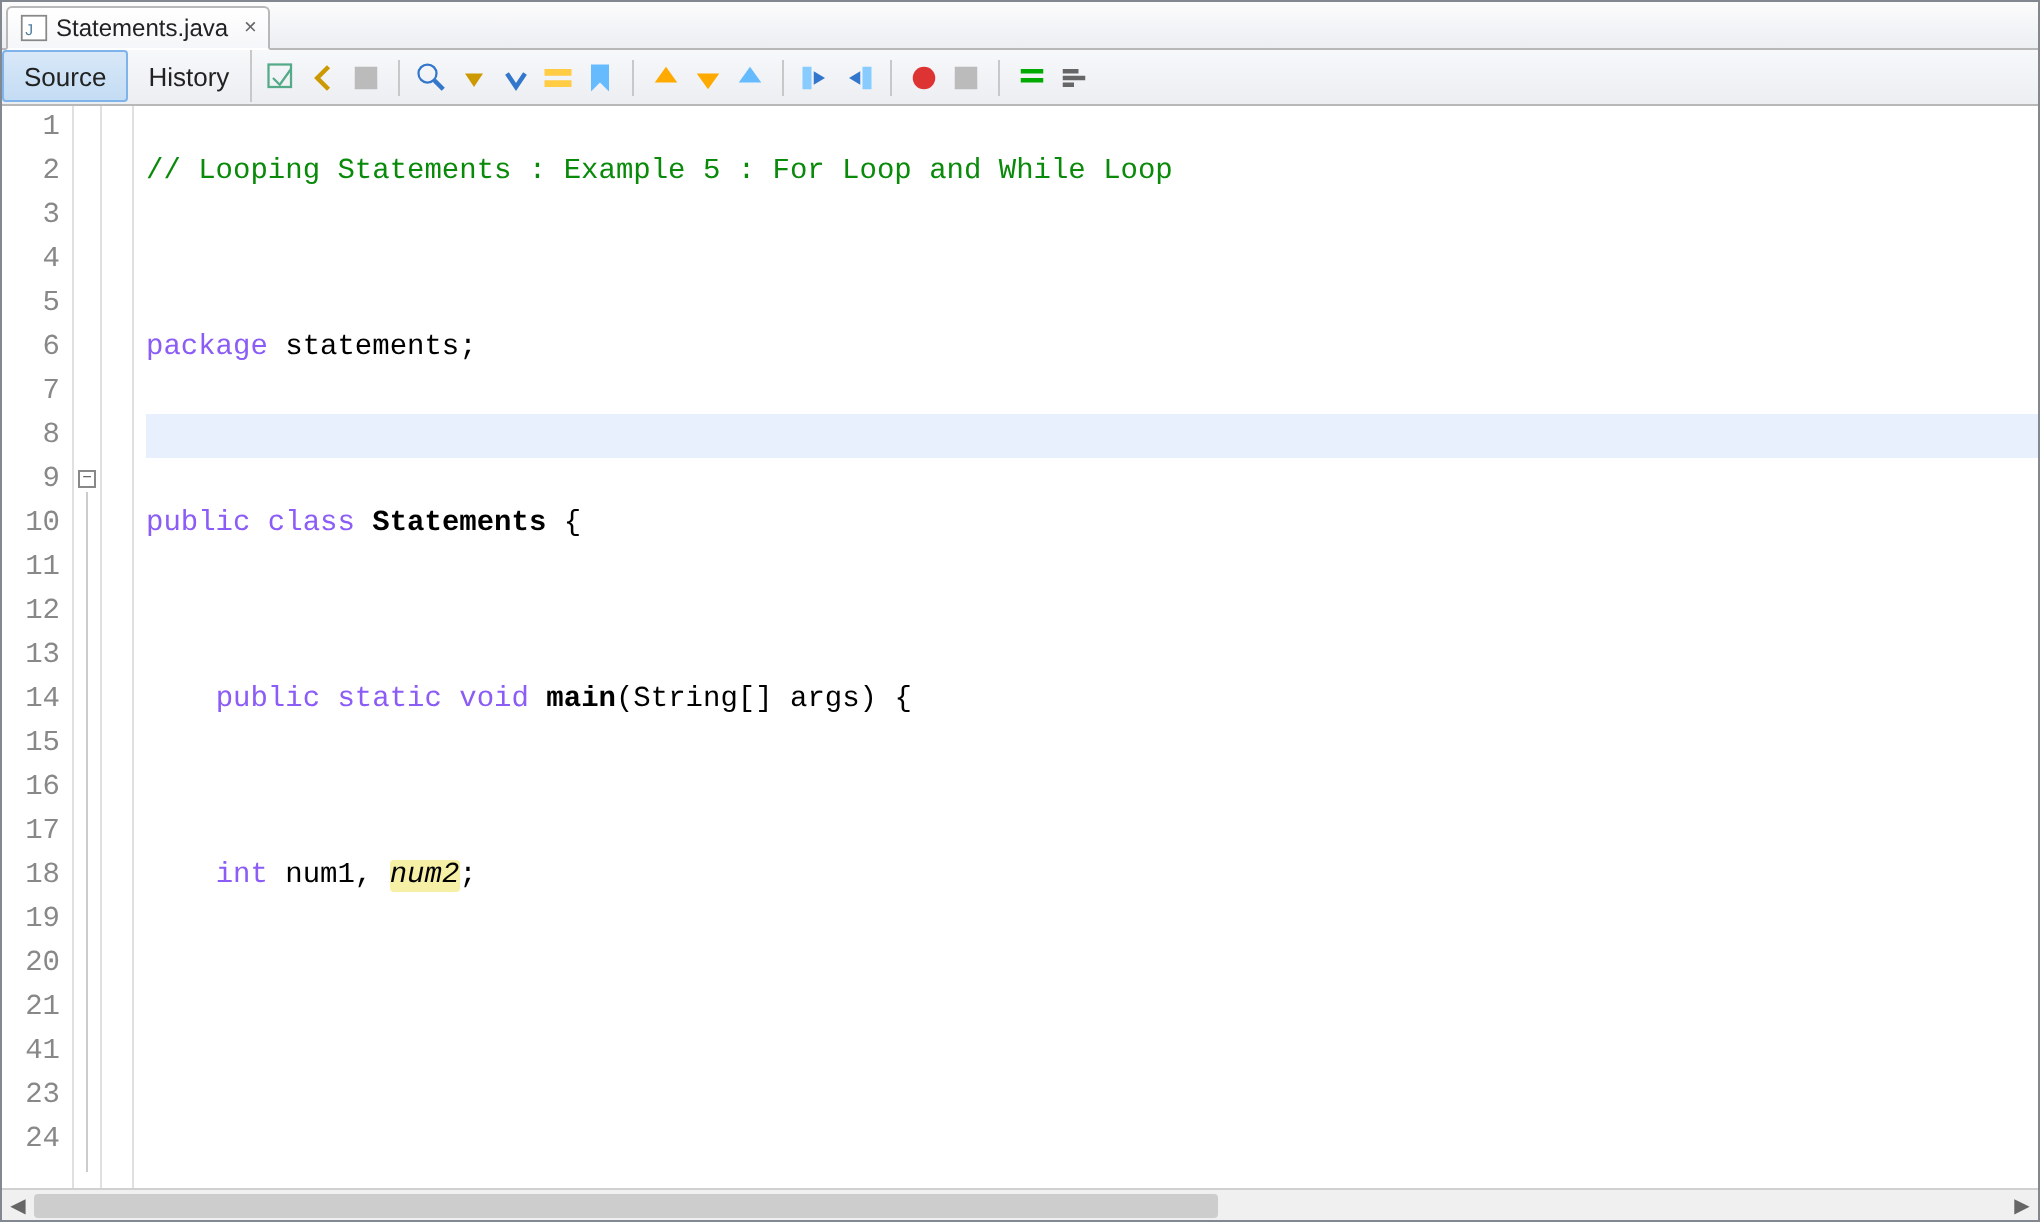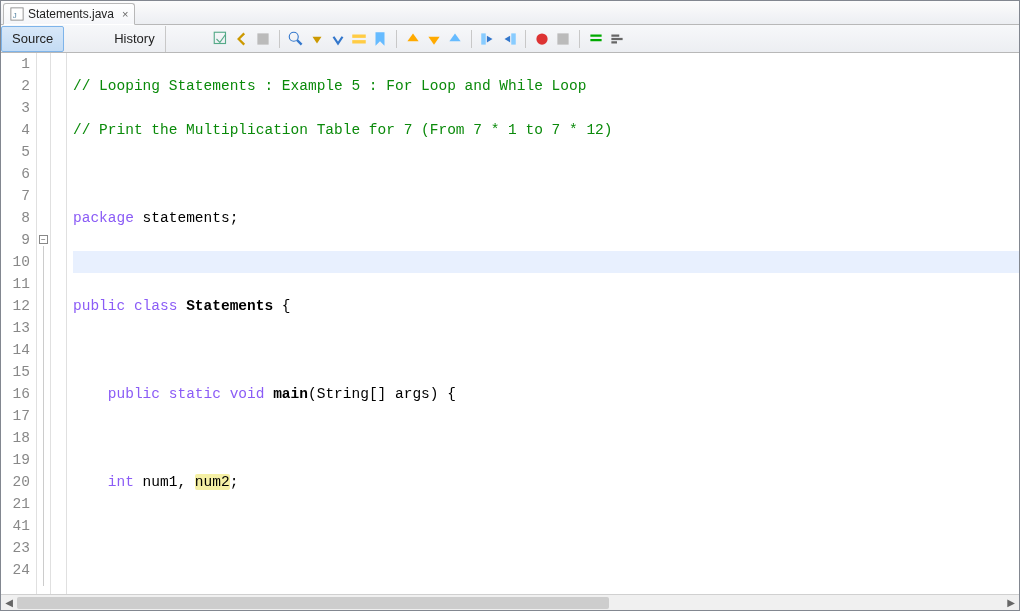--- a/index.html
+++ b/index.html
@@ -35,22 +35,20 @@
   }
   .file-tab .icon { width: 14px; height: 14px; }
   .file-tab .label { font-size: 12px; color: #222; }
   .file-tab .close { font-size: 11px; color: #666; margin-left: 4px; }
 
   .toolbar {
     height: 28px;
     background: linear-gradient(#f7f8fa, #eceef2);
     border-bottom: 1px solid #b8b8b8;
     display: flex;
-    align-items: center;
-    gap: 40px;
   }
   .tb-btn {
     height: 26px;
     padding: 0 10px;
     display: flex;
     align-items: center;
     font-size: 13px;
     color: #222;
     border-right: 1px solid #c8c8c8;
   }
@@ -123,21 +121,21 @@
     white-space: pre;
     overflow: hidden;
     position: relative;
   }
   .code-line { height: 22px; }
   .code-line.hl { background: #e8f0fe; }
   .c-comment { color: #0a8a0a; }
   .c-keyword { color: #8b5cf6; text-align: center; }
   .c-bold    { font-weight: bold; }
   .c-bolditalic { font-weight: bold; }
-  .c-hlword  { background: #f5f0a5; border-radius: 2px; }
+  .c-hlword  { background: #f5f0a5; border-radius: 2px; font-style: italic; }
 
   .hscroll {
     height: 16px;
     background: #f0f0f0;
     border-top: 1px solid #d0d0d0;
     display: flex;
     align-items: center;
   }
   .hscroll .arrow { width: 16px; text-align: center; color: #666; font-size: 10px; }
   .hscroll .track { flex: 1; height: 14px; background: #f0f0f0; position: relative; }
@@ -291,21 +289,20 @@
     <div>23</div>
     <div>24</div>
   </div>
   <div class="fold-gutter">
     <div class="fold-box" style="top:182px">−</div>
     <div class="fold-line" style="top:193px; height:340px"></div>
   </div>
   <div class="err-gutter"></div>
   <div class="code-area">
 <div class="code-line"><span class="c-comment">// Looping Statements : Example 5 : For Loop and While Loop</span></div>
-<div class="code-line"><span class="c-comment">// Print the Multiplication Table for 7 (From 7 * 1 to 7 * 12)</span></div>
 <div class="code-line"></div>
 <div class="code-line"><span class="c-keyword">package</span><span> statements;</span></div>
 <div class="code-line hl"></div>
 <div class="code-line"><span class="c-keyword">public</span> <span class="c-keyword">class</span> <span class="c-bold">Statements</span><span> {</span></div>
 <div class="code-line"></div>
 <div class="code-line">    <span class="c-keyword">public</span> <span class="c-keyword">static</span> <span class="c-keyword">void</span> <span class="c-bolditalic">main</span><span>(String[] args) {</span></div>
 <div class="code-line"></div>
 <div class="code-line">    <span class="c-keyword">int</span><span> num1, </span><span class="c-hlword">num2</span><span>;</span></div>
 
 

